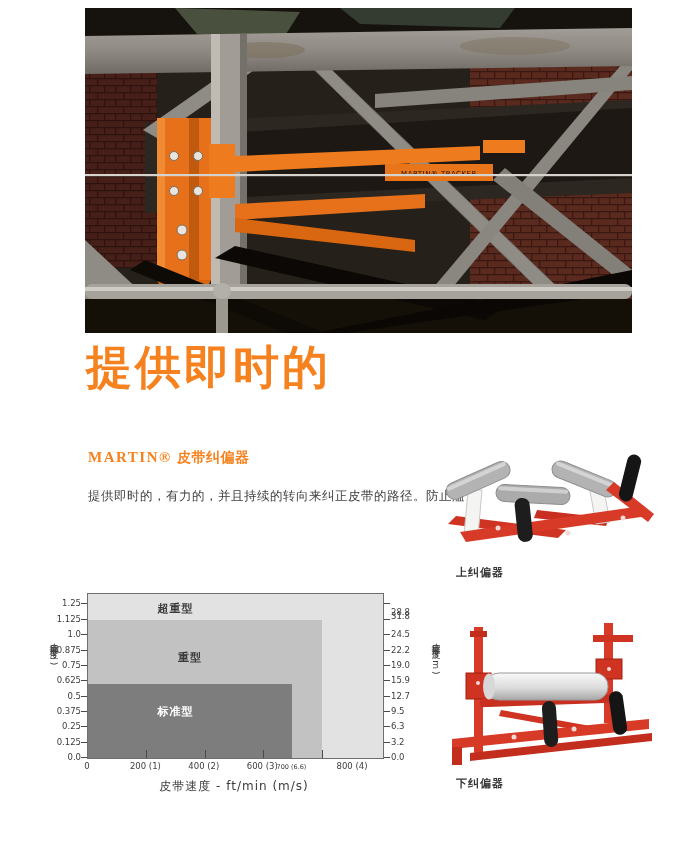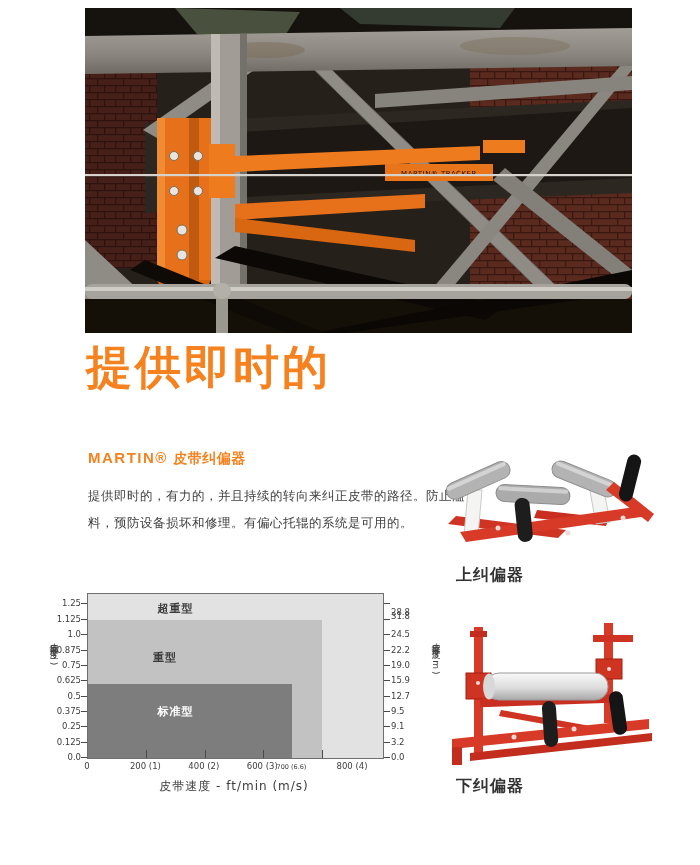--- a/index.html
+++ b/index.html
@@ -10,21 +10,21 @@
   }
   
   .photo{position:absolute;left:85px;top:8px;width:547px;height:325px;}
   .photo svg{display:block;width:100%;height:100%;}
   
   .main-title{
     position:absolute;left:86px;top:340px;
     font-size:46px;font-weight:bold;letter-spacing:3px;line-height:1.2;
   }
   .brand-line{position:absolute;left:88px;top:449px;font-size:14px;font-weight:bold;letter-spacing:0.5px;}
-  .brand-line .martin{font-family:Liberation Sans, sans-serif;font-size:15px;letter-spacing:1.5px;}
+  .brand-line .martin{font-family:Liberation Serif, serif;font-size:15px;letter-spacing:1.5px;}
   
   .intro{position:absolute;left:88px;top:482px;width:348px;font-size:12.5px;color:#3e3e3e;}
   .intro .line{height:27px;line-height:27px;letter-spacing:0.5px;white-space:nowrap;}
   
   .chart{position:absolute;left:45px;top:588px;width:412px;height:218px;}
   .plot{position:absolute;left:42px;top:5px;width:295px;height:164px;border:1px solid #6e6e6e;overflow:hidden;}
   .region{position:absolute;left:0;bottom:0;}
   .region-label{position:absolute;transform:translate(-50%,-50%);font-size:11px;font-weight:bold;white-space:nowrap;letter-spacing:1px;}
   .xtickmark{position:absolute;bottom:0;width:1px;height:8px;background:#4a4a4a;}
   .ytick{position:absolute;height:1px;width:6px;background:#4a4a4a;}
@@ -32,21 +32,21 @@
   .ylab.left{left:0;width:36px;text-align:right;}
   .ylab.right{left:346px;text-align:left;}
   .xlab{position:absolute;top:173px;font-size:8.5px;color:#3c3c3c;transform:translateX(-50%);white-space:nowrap;}
   .xlab.small{font-size:6.5px;top:175px;}
   .axis-title-y{position:absolute;writing-mode:vertical-rl;font-size:9px;color:#3c3c3c;letter-spacing:2px;}
   .axis-title-x{position:absolute;left:189px;top:190px;font-size:12px;color:#3c3c3c;transform:translateX(-50%);white-space:nowrap;letter-spacing:1px;}
   
   .figure1{position:absolute;left:438px;top:438px;width:228px;height:128px;}
   .figure2{position:absolute;left:444px;top:620px;width:220px;height:152px;}
   .figure1 svg,.figure2 svg{display:block;width:100%;height:100%;}
-  .fig-caption{position:absolute;font-size:16px;color:#333;font-weight:bold;letter-spacing:1px;}
+  .fig-caption{position:absolute;font-size:11px;color:#333;font-weight:bold;letter-spacing:1px;}
   .cap1{left:456px;top:565px;}
   .cap2{left:456px;top:776px;}
 </style>
 </head>
 <body>
 
 <div class="photo">
   <svg viewBox="0 0 547 325">
     <defs>
       <pattern id="brick" width="26" height="14" patternUnits="userSpaceOnUse">
@@ -117,36 +117,35 @@
 </div>
 
 <div class="main-title" style="color:#f5821e;">提供即时的</div>
 <div class="brand-line" style="color:#f5821e;">
   <span class="martin">MARTIN®</span>
   <span>皮带纠偏器</span>
 </div>
 
 <div class="intro">
   <div class="line">提供即时的，有力的，并且持续的转向来纠正皮带的路径。防止溢</div>
-  <div class="line">料，预防设备损坏和修理。有偏心托辊的系统是可用的。</div>
 </div>
 
 <div class="chart">
   <div class="axis-title-y" style="left:2px;top:48px;">皮带厚度(in)</div>
   <div class="axis-title-y" style="left:384px;top:48px;">皮带厚度(mm)</div>
   <div class="plot" id="plot">
       <div class="region" style="width: 295px; height: 164px; background: rgb(226, 226, 226);"></div>
       <div class="region" style="width: 233.663px; height: 138.202px; background: rgb(194, 194, 194);"></div>
       <div class="region" style="width: 204.455px; height: 73.7079px; background: rgb(125, 125, 125);"></div>
       <div class="xtickmark" style="left: 58.4158px;"></div>
       <div class="xtickmark" style="left: 116.832px;"></div>
       <div class="xtickmark" style="left: 175.248px;"></div>
       <div class="xtickmark" style="left: 233.663px;"></div>
       <div class="region-label" style="left: 87.6238px; top: 14.1273px; color: rgb(58, 58, 58);">超重型</div>
-      <div class="region-label" style="left: 77px; top: 63.2659px; color: rgb(58, 58, 58); font-family: Liberation Mono, monospace;">重型</div>
+      <div class="region-label" style="left: 102px; top: 63.2659px; color: rgb(58, 58, 58); font-family: Liberation Mono, monospace;">重型</div>
       <div class="region-label" style="left: 87.6238px; top: 117.318px; color: rgb(255, 255, 255);">标准型</div>
     </div>
   <div id="axes">
       <div class="ytick" style="left: 36px; top: 15.4419px;"></div>
       <div class="ytick" style="left: 339px; top: 15.4419px;"></div>
       <div class="ylab left" style="top: 10.4419px;">1.25</div>
       <div class="ylab right" style="top: 23px;">31.8</div>
       <div class="ytick" style="left: 36px; top: 30.7978px;"></div>
       <div class="ytick" style="left: 339px; top: 30.7978px;"></div>
       <div class="ylab left" style="top: 25.7978px;">1.125</div>
@@ -171,21 +170,21 @@
       <div class="ytick" style="left: 339px; top: 107.577px;"></div>
       <div class="ylab left" style="top: 102.577px;">0.5</div>
       <div class="ylab right" style="top: 102.577px;">12.7</div>
       <div class="ytick" style="left: 36px; top: 122.933px;"></div>
       <div class="ytick" style="left: 339px; top: 122.933px;"></div>
       <div class="ylab left" style="top: 117.933px;">0.375</div>
       <div class="ylab right" style="top: 117.933px;">9.5</div>
       <div class="ytick" style="left: 36px; top: 138.288px;"></div>
       <div class="ytick" style="left: 339px; top: 138.288px;"></div>
       <div class="ylab left" style="top: 133.288px;">0.25</div>
-      <div class="ylab right" style="top: 133.288px;">9.1</div>
+      <div class="ylab right" style="top: 133.288px;">6.3</div>
       <div class="ytick" style="left: 36px; top: 153.644px;"></div>
       <div class="ytick" style="left: 339px; top: 153.644px;"></div>
       <div class="ylab left" style="top: 148.644px;">0.125</div>
       <div class="ylab right" style="top: 148.644px;">3.2</div>
       <div class="ytick" style="left: 36px; top: 169px;"></div>
       <div class="ytick" style="left: 339px; top: 169px;"></div>
       <div class="ylab left" style="top: 164px;">0.0</div>
       <div class="ylab right" style="top: 164px;">0.0</div>
       <div class="xlab" style="left: 42px;">0</div>
       <div class="xlab" style="left: 100.416px;">200 (1)</div>

